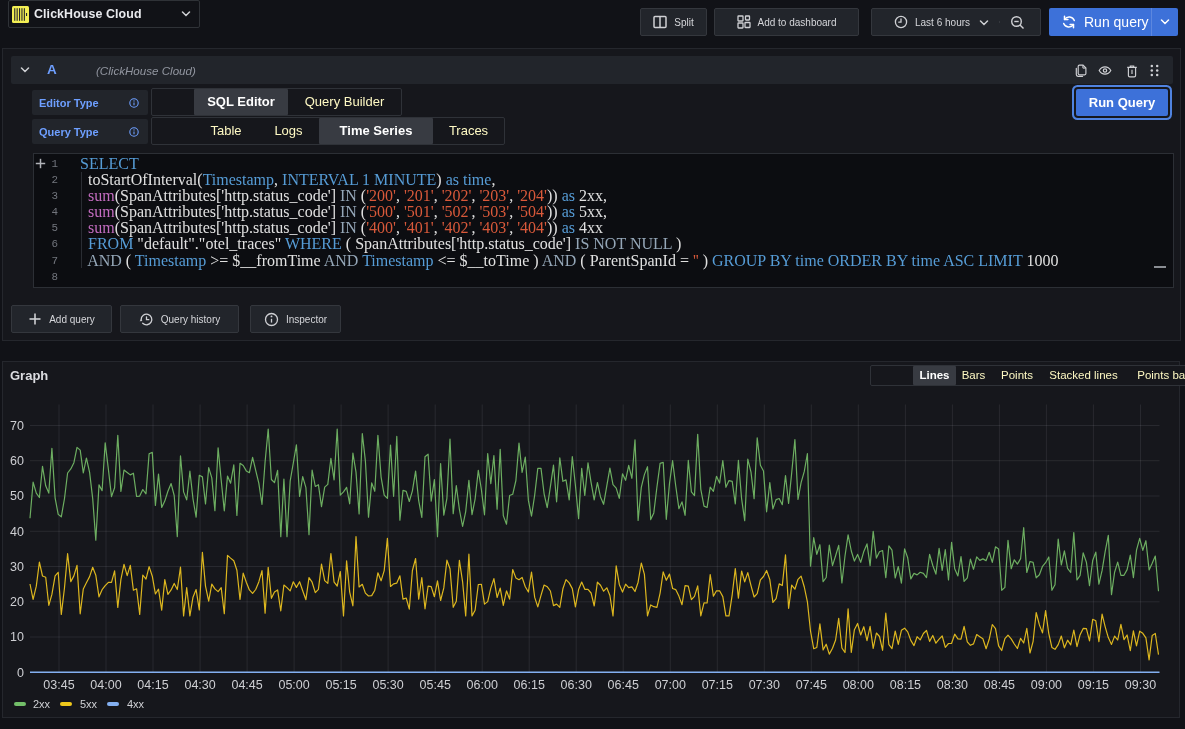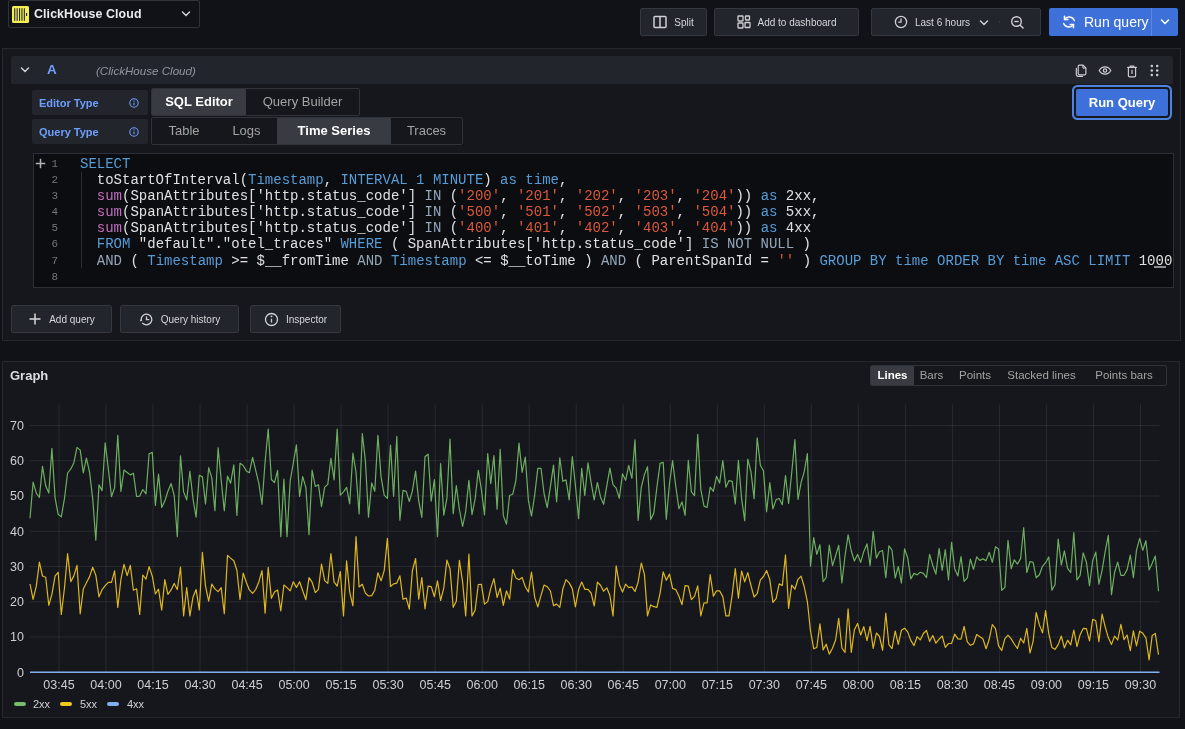--- a/index.html
+++ b/index.html
@@ -4,26 +4,26 @@
 html,body { width:1185px; height:729px; background:#111217; overflow:hidden;
   font-family:"Liberation Sans",sans-serif; -webkit-font-smoothing:antialiased; }
 .abs { position:absolute; }
 .abs svg { display:block; }
 .btn { position:absolute; height:28px; top:8px; background:#22252b; border:1px solid #34373d;
   border-radius:2px; color:#d5d6da; font-size:10px; font-weight:400; display:flex;
   align-items:center; justify-content:center; gap:7px; white-space:nowrap; }
 .chip { position:absolute; left:32px; width:116px; height:25px; background:#22252b; border-radius:2px;
   display:flex; align-items:center; justify-content:space-between; padding:0 9px 0 7px; }
 .chip b { color:#6e9fff; font-size:11px; font-weight:700; }
-.seg { position:absolute; height:27.5px; border:1px solid #2f3238; border-radius:2px; display:flex; background:#16171c; }
-.seg > div { display:flex; align-items:center; justify-content:center; font-size:13px; color:#a3a3a3; }
+.seg { position:absolute; height:27.5px; border:1px solid #2f3238; border-radius:2px; display:flex; background:#16171c;padding-left:42px; }
+.seg > div { display:flex; align-items:center; justify-content:center; font-size:13px; color:#fef9c3; }
 .seg > .sel { background:#383b42; color:#fff; font-weight:700; border-radius:1px; }
 .ln { position:absolute; left:33px; width:25px; text-align:right; font-family:"Liberation Mono",monospace;
   font-size:10.9px; line-height:16.15px; color:#72757d; }
-.cl { position:absolute; left:80px; font-family:Liberation Mono, monospace; font-size:14px;
+.cl { position:absolute; left:80px; font-family:Liberation Serif, serif; font-size:16px;
   line-height:16.15px; color:#e0e0e0; white-space:pre; }
 </style></head>
 <body>
 
 <div class="abs" style="left:8px;top:0;width:192px;height:28px;border:1px solid #2f3237;border-radius:2px;display:flex;align-items:center;padding:0 8px 0 3px;gap:5px">
   <svg width="17" height="17" viewBox="0 0 17 17">
       <rect width="17" height="17" rx="1.5" fill="#f3ef54"></rect>
 <g fill="#26262b">
         <rect x="2.2" y="2.2" width="1.1" height="12.6"></rect>
         <rect x="4.6" y="2.2" width="1.1" height="12.6"></rect>

